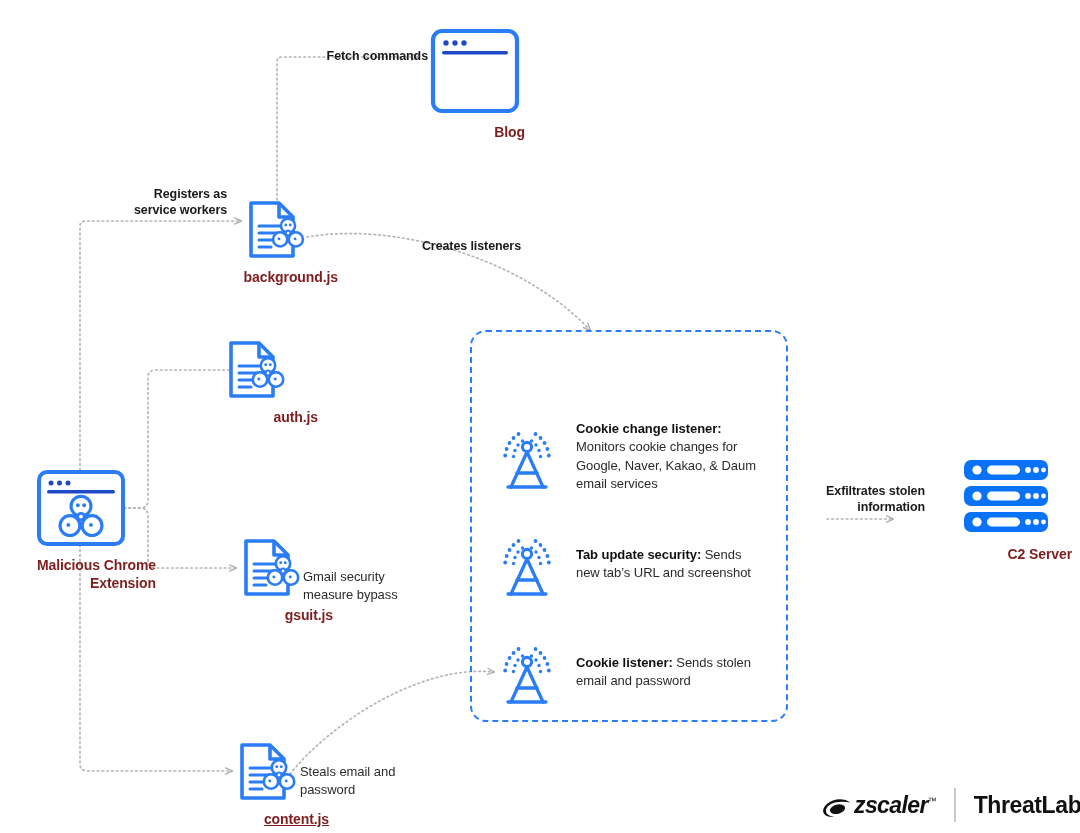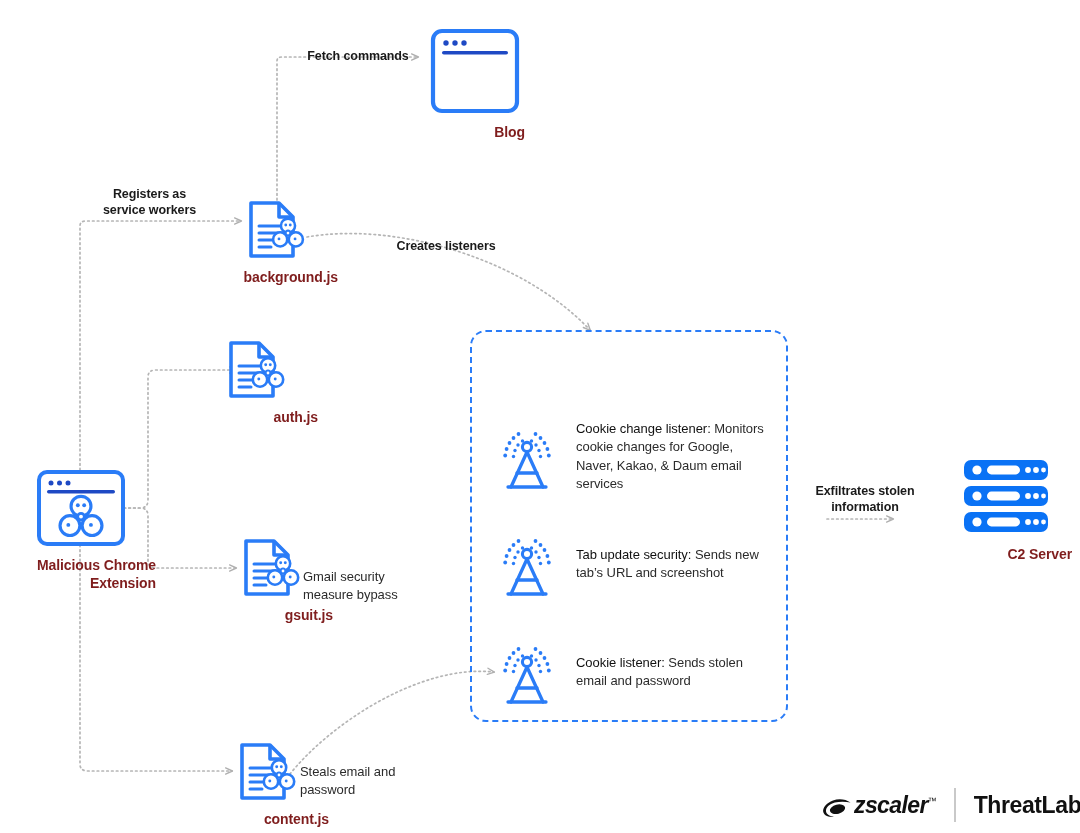--- a/index.html
+++ b/index.html
@@ -36,21 +36,21 @@
     text-align: right;
     letter-spacing: -0.1px;
     line-height: 1.25;
     white-space: pre-line;
   }
   .edge-label {
     position: absolute;
     font-weight: bold;
     font-size: 12.5px;
     color: #1a1a1a;
-    text-align: center;
+    text-align: right;
     line-height: 1.3;
     white-space: pre-line;
     letter-spacing: -0.1px;
   }
   .side-note {
     position: absolute;
     font-size: 13px;
     color: #2b2b2b;
     line-height: 1.42;
     white-space: pre-line;
@@ -81,21 +81,21 @@
   .listener-text {
     font-size: 13px;
     color: #2b2b2b;
     line-height: 1.42;
     margin-left: 18px;
     width: 192px;
     letter-spacing: -0.05px;
   }
   .listener-text b {
     color: #111111;
-    font-weight: normal;
+    font-weight: bold;
   }
   .brand {
     position: absolute;
     display: flex;
     align-items: center;
   }
   .brand-divider {
     width: 1.5px;
     height: 34px;
     background: #c9c9c9;
@@ -252,21 +252,21 @@
         <circle cx="0" cy="-8.5" r="7.2" fill="#ffffff" stroke="#2a7cf7" stroke-width="2.6"></circle>
         <circle cx="-8" cy="5.5" r="7.2" fill="#ffffff" stroke="#2a7cf7" stroke-width="2.6"></circle>
         <circle cx="8" cy="5.5" r="7.2" fill="#ffffff" stroke="#2a7cf7" stroke-width="2.6"></circle>
         <circle cx="-2.3" cy="-9.2" r="1.45" fill="#2a7cf7"></circle>
         <circle cx="2.3" cy="-9.2" r="1.45" fill="#2a7cf7"></circle>
         <circle cx="-9.2" cy="5" r="1.45" fill="#2a7cf7"></circle>
         <circle cx="7.2" cy="5" r="1.45" fill="#2a7cf7"></circle>
         <circle cx="0" cy="-1" r="2.5" fill="#ffffff" stroke="#2a7cf7" stroke-width="2.2"></circle>
       </g>
     </svg>
-    <div class="node-label" style="margin-top:7px; white-space:nowrap; margin-left:-22px; width:120px;">content.js</div>
+    <div class="node-label" style="margin-top:7px; white-space:nowrap; margin-left:-22px; width:120px;text-decoration:underline;">content.js</div>
   </div>
   <div class="side-note" style="left:300px; top:763px; width:125px;">Steals email and
 password</div>
 
   <div class="node" style="left:35px; top:468px; width:92px;">
     <svg width="92" height="80" viewBox="0 0 92 80" style="display:block;margin:0 auto;">
       <rect x="4" y="4" width="84" height="72" rx="8" ry="8" fill="none" stroke="#2a7cf7" stroke-width="4"></rect>
       <circle cx="16" cy="15" r="2.5" fill="#1e49c4"></circle>
       <circle cx="24.5" cy="15" r="2.5" fill="#1e49c4"></circle>
       <circle cx="33" cy="15" r="2.5" fill="#1e49c4"></circle>

